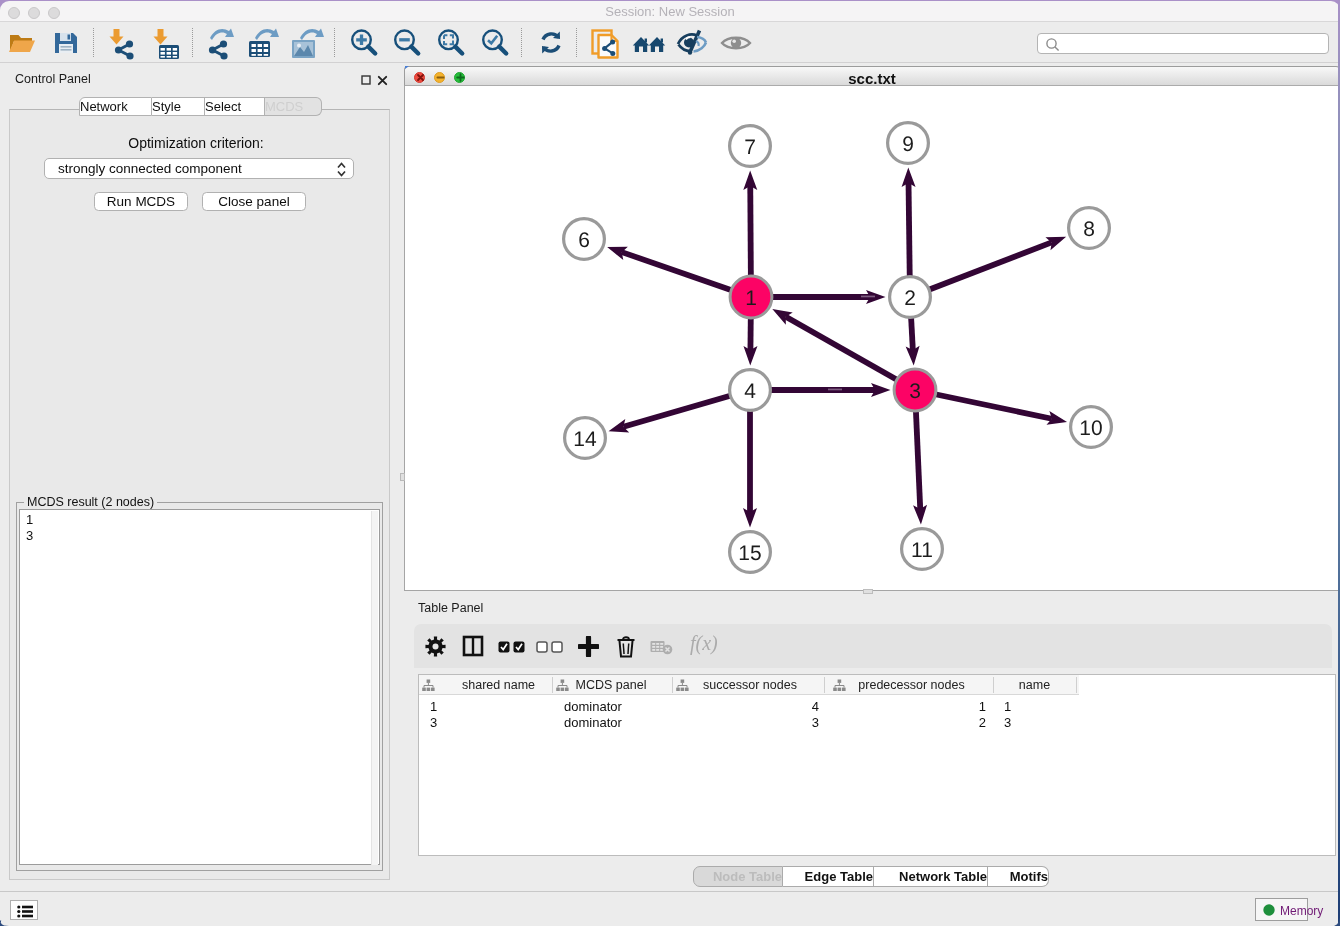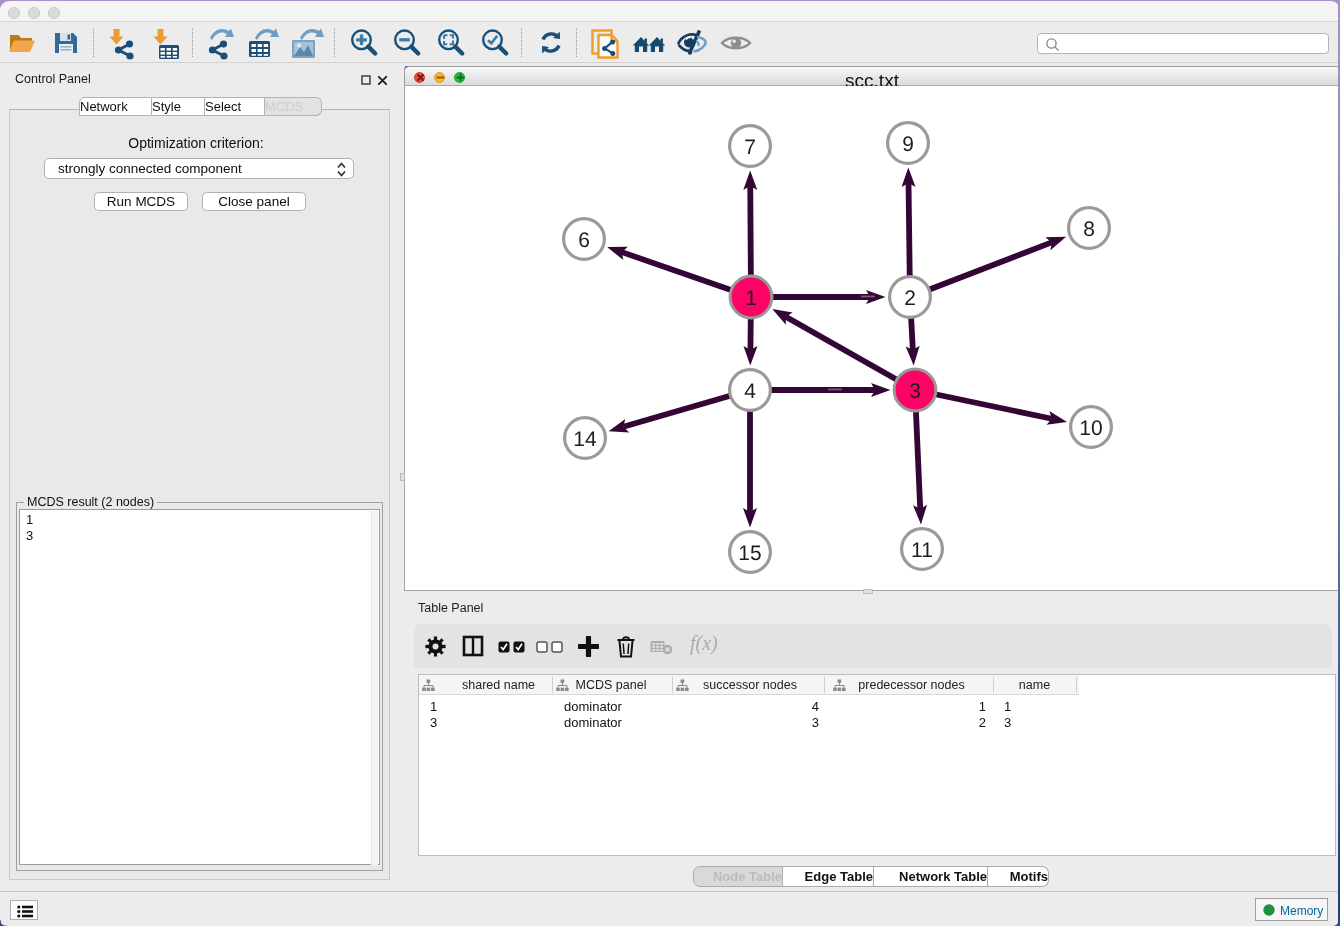--- a/index.html
+++ b/index.html
@@ -28,47 +28,48 @@
 #selbox { position:absolute; left:44px; top:95px; width:310px; height:21px; background:#fff; border:1px solid #b1b1b1; border-radius:5px; font-size:13.5px; color:#0e0e0e; line-height:19px; padding-left:13px; }
 .btn { position:absolute; top:129px; height:19px; background:#fff; border:1px solid #b1b1b1; border-radius:4.5px; font-size:13.5px; color:#0e0e0e; text-align:center; line-height:17px; }
 #groupbox { position:absolute; left:16px; top:439px; width:367px; height:369px; border:1px solid #a0a0a0; }
 #grouplabel { position:absolute; left:7px; top:-8px; background:#e9e9e9; padding:0 3px; font-size:12.5px; color:#111; }
 #resultarea { position:absolute; left:2px; top:6px; width:361px; height:356px; background:#fff; border:1px solid #9c9c9c; font-size:13px; color:#111; line-height:16px; padding:2px 0 0 6px; }
 #resulttrack { position:absolute; right:1px; top:1px; width:7px; height:354px; background:#f4f4f4; border-left:1px solid #e4e4e4; }
 
 
 #netwin { left:404px; top:66px; width:936px; height:525px; }
 #nettitle { position:absolute; left:0; top:0; width:100%; height:20px; background:linear-gradient(#f8f8f8,#dadada); border:1px solid #9c9c9c; border-bottom-color:#ababab; border-radius:4px 4px 0 0; }
-#nettitle .t { position:absolute; width:100%; text-align:center; top:2.5px; font-size:19px; color:#111; font-weight:normal; }
+#nettitle .t { position:absolute; width:100%; text-align:center; top:2.5px; font-size:15px; color:#111; font-weight:bold; }
 .mtl { position:absolute; top:4.5px; width:11px; height:11px; border-radius:50%; }
 #netbody { position:absolute; left:0; top:20px; width:936px; height:505px; background:#fff; border:1px solid #a5a5a5; border-top:none; }
 
 
 #tpanel { left:404px; top:596px; width:936px; height:295px; background:#ececec; }
 #tpanel .ptitle { position:absolute; left:14px; top:5px; font-size:12.5px; color:#1b1b1b; }
 #ttoolbar { position:absolute; left:10px; top:28px; width:918px; height:44px; background:#e3e3e3; border-radius:7px 7px 0 0; }
 #tablebox { position:absolute; left:14px; top:78px; width:918px; height:182px; background:#fff; border:1px solid #bcbcbc; }
 #thead { position:absolute; left:0; top:0; width:660px; height:20px; background:#f5f5f5; border-bottom:1px solid #d8d8d8; }
 .hsep { position:absolute; top:2px; height:16px; width:0; border-left:1px solid #cfcfcf; }
 .hlab { position:absolute; top:3px; font-size:12.5px; color:#222; }
 .cell { position:absolute; font-size:13px; color:#111; }
 .btab { position:absolute; top:270px; height:21px; border:1px solid #ababab; background:#fff; font-size:13px; font-weight:bold; color:#111; text-align:right; line-height:19px; }
 
 
 #statusbar { left:0; top:891px; width:1340px; height:35px; background:#ececec; border-top:1px solid #c8c8c8; }
 #listbtn { position:absolute; left:10px; top:8px; width:28px; height:20px; background:#fdfdfd; border:1px solid #aeaeae; }
-#membtn { position:absolute; left:1255px; top:6px; width:73px; height:23px; background:#f6f6f6; border:1px solid #9e9e9e; font-size:12px; color:#0369a1; }
+#membtn { position:absolute; left:1255px; top:6px; width:53px; height:23px; background:#f6f6f6; border:1px solid #9e9e9e; font-size:12px; color:#701a75; }
 </style>
 </head>
 <body>
 <div id="purpletop" class="abs"></div>
 <div id="titlebar" class="abs">
   <div class="tl" style="left:8px;"></div>
   <div class="tl" style="left:28px;"></div>
   <div class="tl" style="left:48px;"></div>
+  <div id="wtitle">Session: New Session</div>
 </div>
 
 <div id="toolbar" class="abs">
   <div class="tsep" style="left:93px;"></div>
   <div class="tsep" style="left:192px;"></div>
   <div class="tsep" style="left:334px;"></div>
   <div class="tsep" style="left:521px;"></div>
   <div class="tsep" style="left:576px;"></div>
   <div id="tbicons">
 

